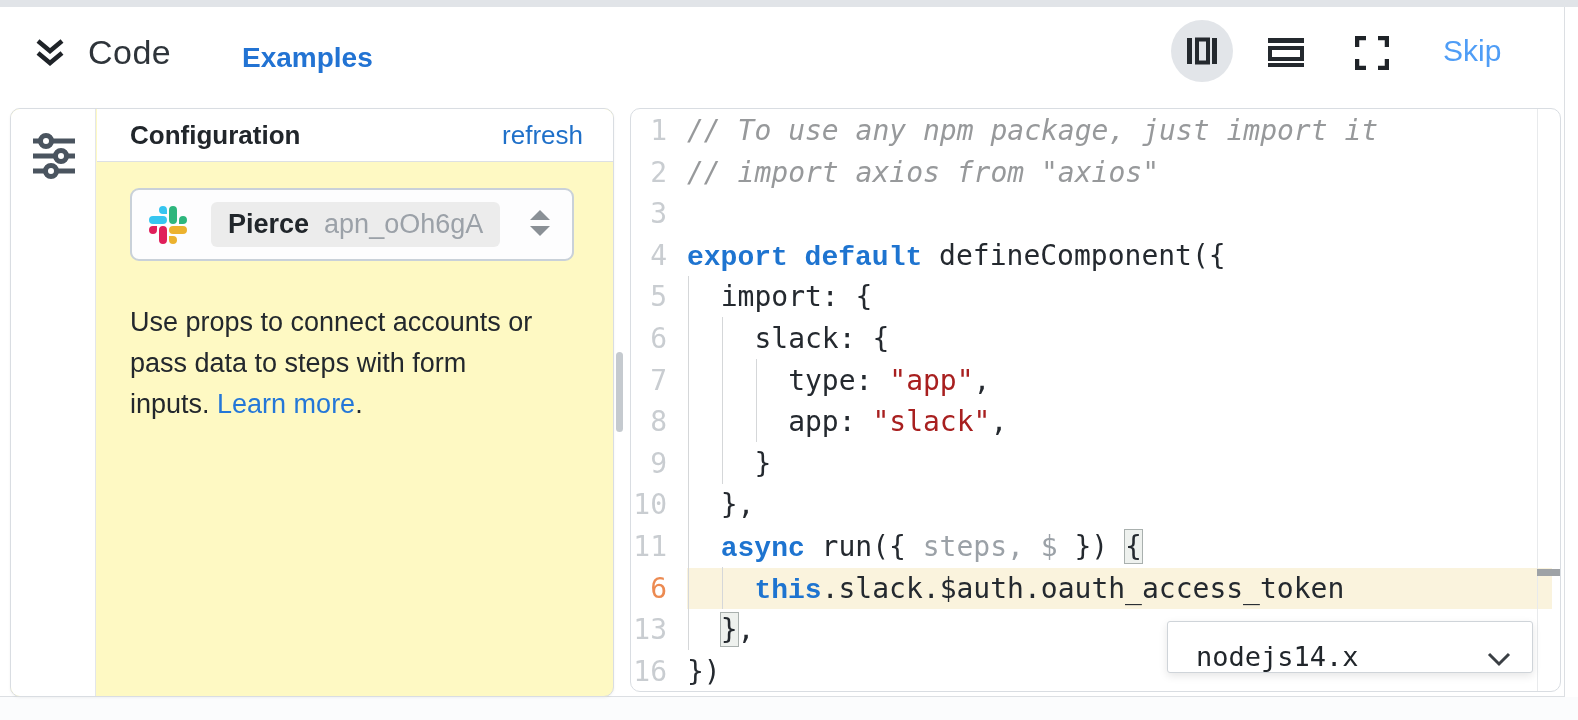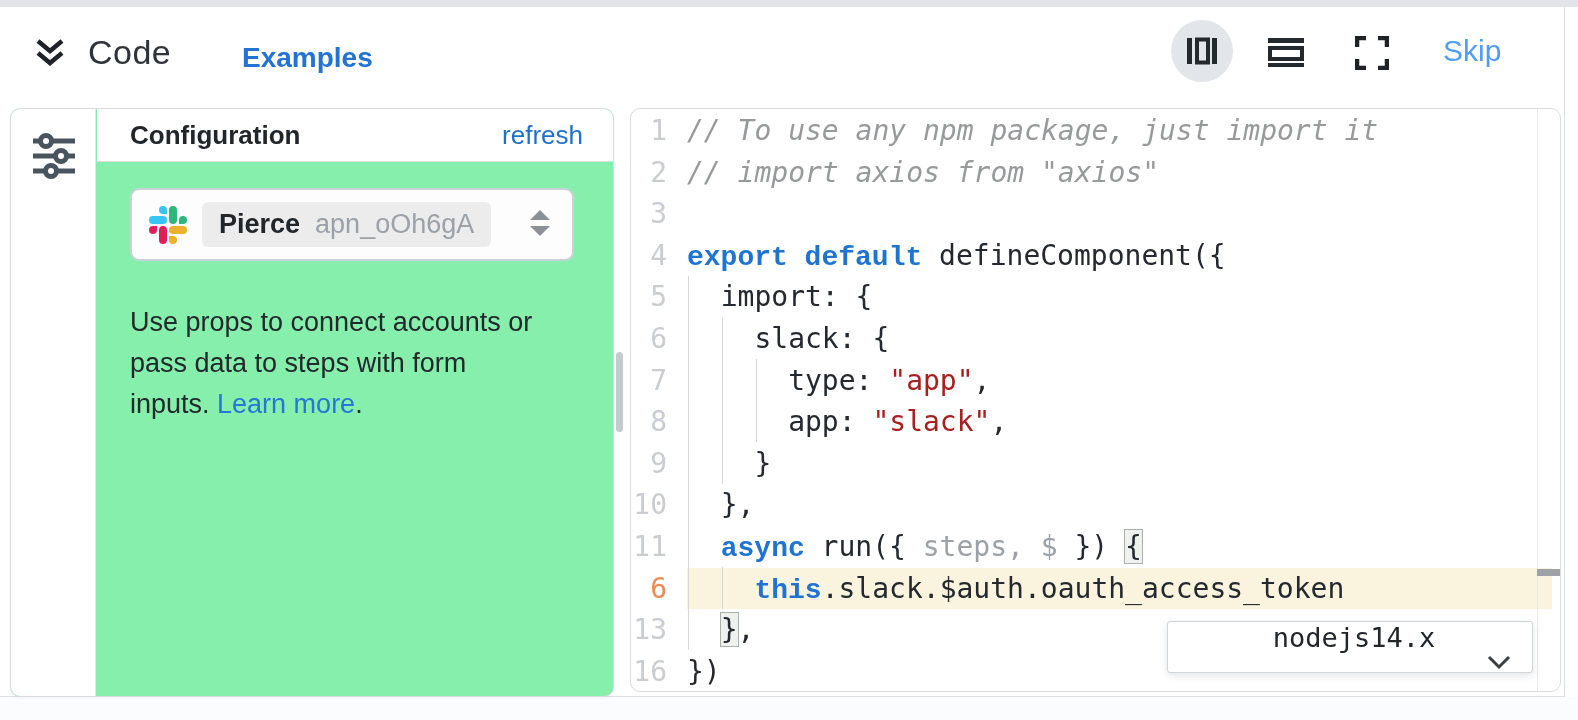--- a/index.html
+++ b/index.html
@@ -14,30 +14,30 @@
   
   .collapse-btn { position:absolute; left:34px; top:38px; width:32px; height:30px; cursor:pointer; }
   .hdr-title { position:absolute; left:88px; top:33px; font-size:34px; font-weight:400; color:#2e343a; letter-spacing:.5px; }
   .hdr-examples { position:absolute; left:242px; top:42px; font-size:28px; font-weight:600; color:#2273d3; cursor:pointer; }
   .hdr-circle-btn { position:absolute; left:1171px; top:20px; width:62px; height:62px; border-radius:50%; background:#e2e5e9; display:flex; align-items:center; justify-content:center; cursor:pointer; }
   .hdr-rows-btn { position:absolute; left:1267px; top:36px; width:38px; height:32px; display:flex; align-items:center; justify-content:center; cursor:pointer; }
   .hdr-expand-btn { position:absolute; left:1355px; top:36px; width:34px; height:34px; cursor:pointer; }
   .hdr-skip { position:absolute; left:1443px; top:34px; font-size:30px; color:#4f9df6; cursor:pointer; }
 
   
-  .config-panel { position:absolute; left:10px; top:108px; width:604px; height:589px; background:#86efac; border:1px solid #d9dde2; border-radius:10px; overflow:hidden; box-shadow:0 1px 3px rgba(0,0,0,.05); }
+  .config-panel { position:absolute; left:10px; top:108px; width:604px; height:589px; background:#fef9c3; border:1px solid #d9dde2; border-radius:10px; overflow:hidden; box-shadow:0 1px 3px rgba(0,0,0,.05); }
   .config-rail { position:absolute; left:0; top:0; width:85px; height:100%; background:#ffffff; border-right:1px solid #e3e6e9; }
   .rail-icon { position:absolute; left:19px; top:24px; }
   .config-header { position:absolute; left:86px; top:0; right:0; height:53px; background:#ffffff; border-bottom:1px solid #dde0e4; display:flex; align-items:center; padding:0 30px 0 33px; }
   .config-title { font-size:26px; font-weight:700; color:#21262b; }
   .config-refresh { margin-left:auto; font-size:26px; color:#1f70c9; cursor:pointer; }
   .config-body { position:absolute; left:86px; top:53px; right:0; bottom:0; padding:26px 0 0 33px; }
   .section-title { font-size:29px; font-weight:700; color:#40474e; margin-bottom:28px; }
   .account-select { width:444px; height:73px; background:#fdfdfe; border:2px solid #c9d1d9; border-radius:9px; display:flex; align-items:center; padding:0 20px 0 17px; cursor:pointer; }
-  .account-pill { margin-left:15px; background:#ececec; border-radius:6px; padding:7px 17px; display:flex; align-items:baseline; gap:15px; white-space:nowrap; }
+  .account-pill { margin-left:24px; background:#ececec; border-radius:6px; padding:7px 17px; display:flex; align-items:baseline; gap:15px; white-space:nowrap; }
   .account-name { font-size:27px; font-weight:700; color:#21262b; }
   .account-token { font-size:27px; color:#9ba1a8; }
   .updown { margin-left:auto; }
   .config-desc { margin-top:41px; font-size:27px; line-height:41px; color:#23282d; }
   .learn-link { color:#2477d8; cursor:pointer; }
 
   .panel-scrollbar { position:absolute; left:616px; top:352px; width:7px; height:80px; background:#c5cacf; border-radius:4px; cursor:grab; }
 
   
   .code-panel { position:absolute; left:630px; top:108px; width:931px; height:584px; background:#ffffff; border:1px solid #d9dde2; border-radius:10px; overflow:hidden; }
@@ -50,21 +50,21 @@
   .tok-com { color:#97999b; font-style:italic; }
   .tok-kw { color:#1e74d0; font-weight:700;font-family:Liberation Mono, monospace; }
   .tok-str { color:#a81f1f; }
   .tok-mut { color:#9ba1a7; }
   .tok-pl { color:#24292f; }
   .tok-bm { color:#24292f; background:rgba(160,175,160,.18); outline:1px solid #a9b0ae; }
   .indent-guide { position:absolute; width:1px; background:#d5d7d9; pointer-events:none; }
   .overview-ruler { position:absolute; left:906px; top:0; bottom:0; width:1px; background:#e8eaec; }
   .ruler-marker { position:absolute; left:906px; top:460px; width:24px; height:7px; background:#9ea2a6; }
 
-  .runtime-select { position:absolute; left:1167px; top:621px; width:366px; height:52px; background:#ffffff; border:1px solid #cfd4d9; border-radius:3px; box-shadow:0 3px 9px rgba(0,0,0,.10); display:flex; align-items:center; padding:0 20px 0 28px; cursor:pointer; z-index:5;flex-direction:column; }
+  .runtime-select { position:absolute; left:1167px; top:621px; width:366px; height:52px; background:#ffffff; border:1px solid #cfd4d9; border-radius:3px; box-shadow:0 3px 9px rgba(0,0,0,.10); display:flex; align-items:flex-end; padding:0 20px 0 28px; cursor:pointer; z-index:5; }
   .runtime-label { font-family:"DejaVu Sans Mono",monospace; font-size:27px; color:#21262b; }
   .runtime-chevron { margin-left:auto; }
 </style>
 </head>
 <body>
 
 <div class="top-strip"></div>
 <div class="page-right-border"></div>
 <div class="page-bottom-border"></div>
 <div class="page-bottom-area"></div>

